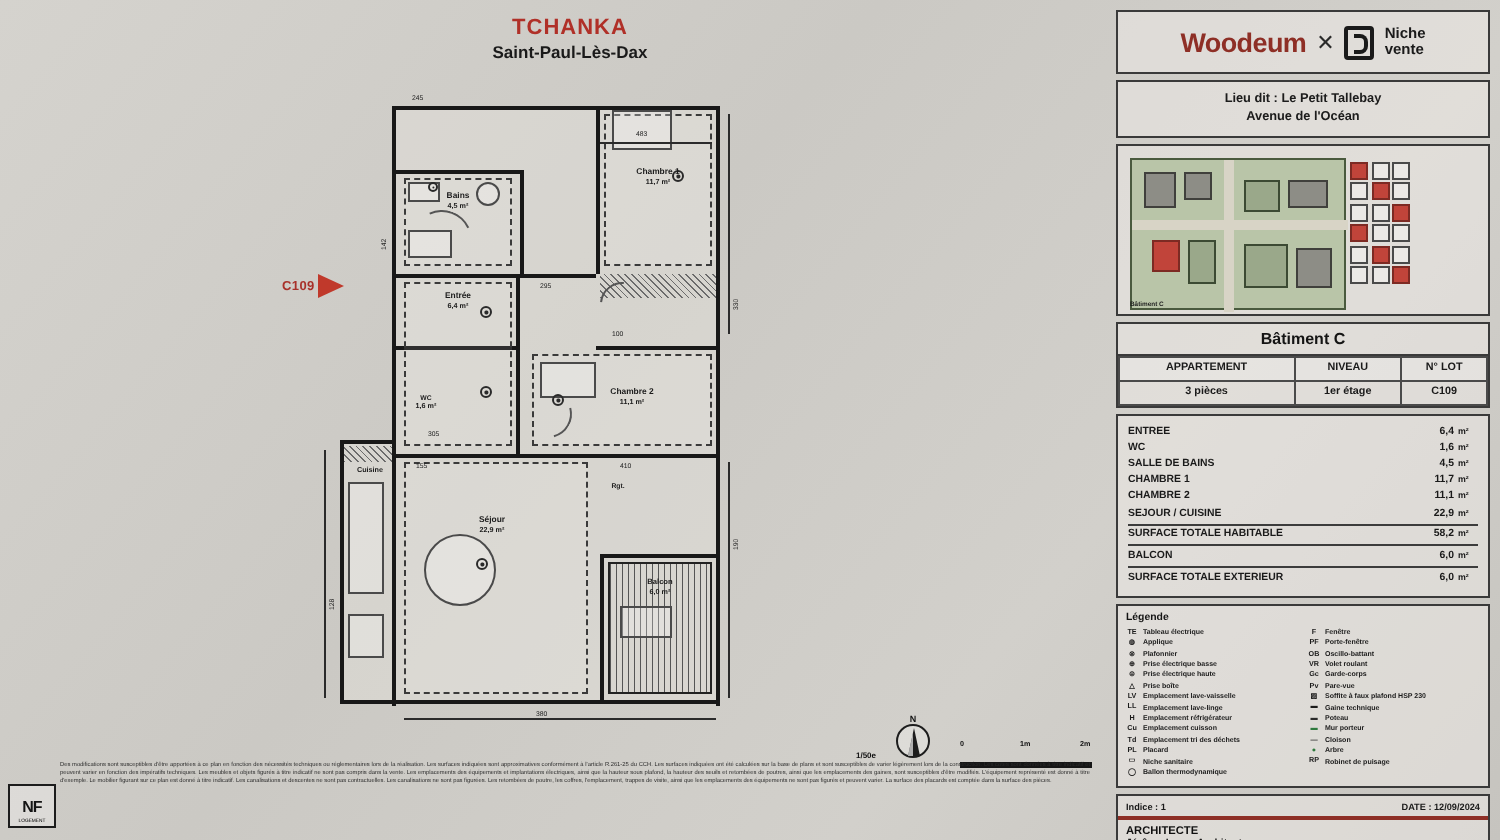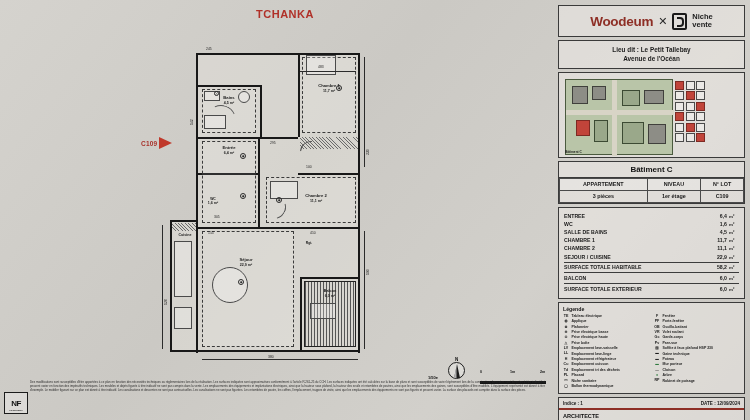--- a/index.html
+++ b/index.html
@@ -206,20 +206,21 @@
 </style>
 </head>
 <body>
 
 <div id="sheet">
 
   <div id="plan-area">
 
     <div id="plan-title">
       <div class="t1">TCHANKA</div>
+      <div class="t2">Saint-Paul-Lès-Dax</div>
     </div>
 
     <div id="c109-marker">
       <span class="lbl">C109</span>
       <span class="arw"></span>
     </div>
 
     <div id="plan-draw">
 
       <div class="floorfill" style="left:48px;top:10px;width:160px;height:165px;"></div>

